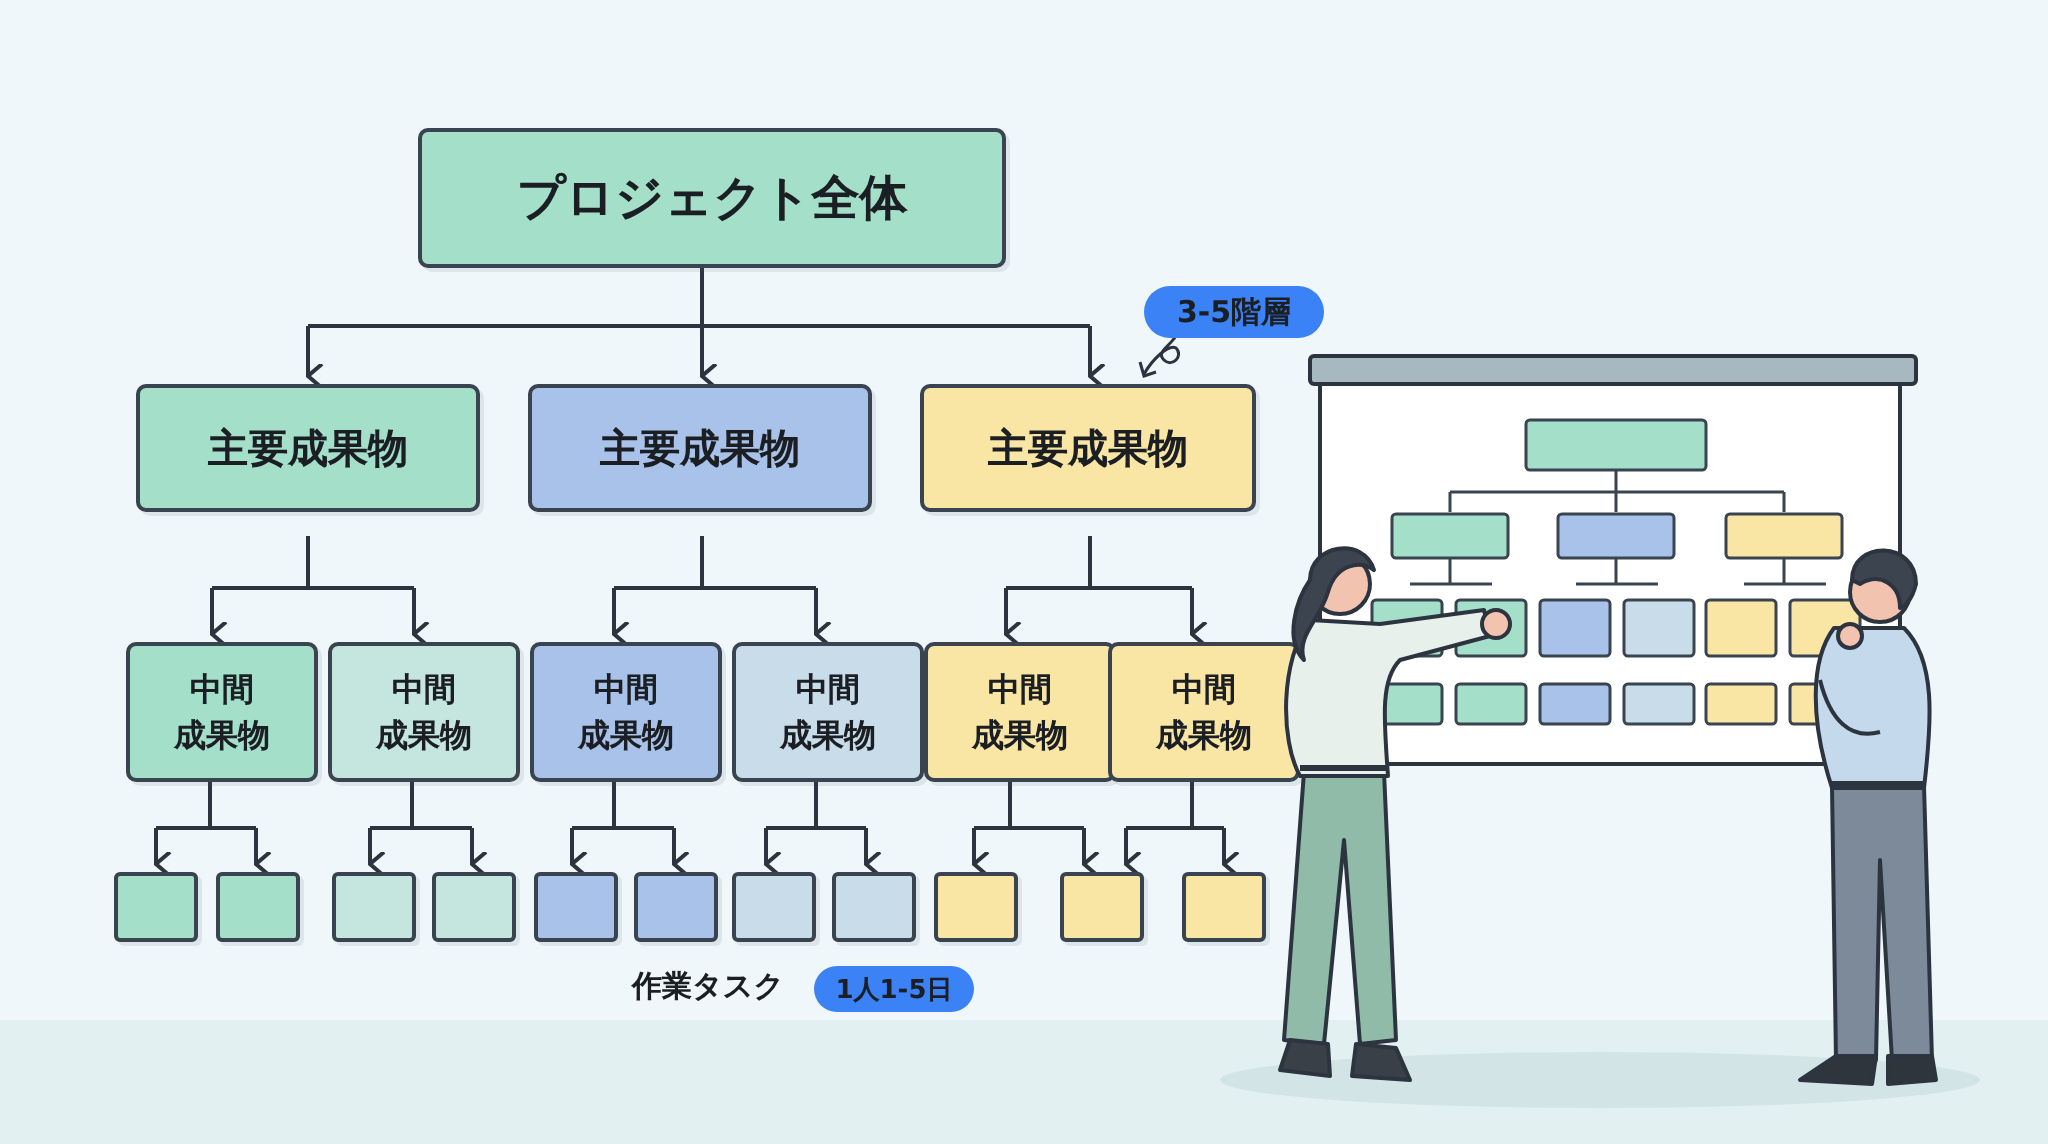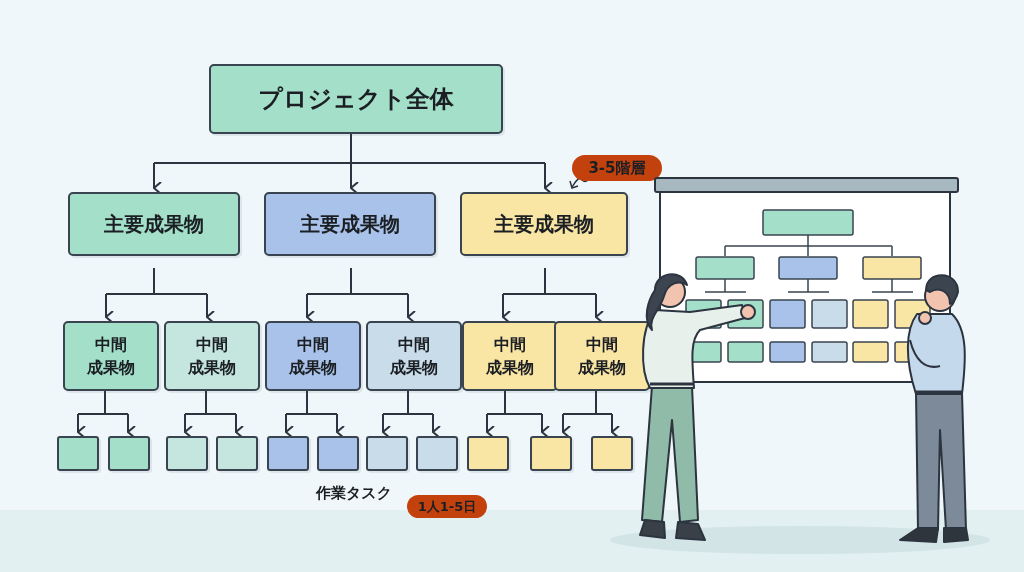--- a/index.html
+++ b/index.html
@@ -20,22 +20,22 @@
   .g2 { background:#c5e6df; }
   .b1 { background:#a9c2ea; }
   .b2 { background:#c9dcea; }
   .y1 { background:#fae6a4; }
   .root { left:209px; top:64px; width:294px; height:70px; font-size:24px; }
   .major { top:192px; width:172px; height:64px; font-size:20px; }
   .mid { top:321px; width:96px; height:70px; font-size:16px; line-height:23px; flex-direction:column; }
   .leaf { top:436px; width:42px; height:35px; border-radius:3px; }
   svg.lines { position:absolute; left:0; top:0; }
   .pill {
-    position:absolute; background:#c2410c; border-radius:14px;
-    font-weight:bold; color:#1b1f24; display:flex; align-items:center; justify-content:center;margin-top:12px;
+    position:absolute; background:#3b82f6; border-radius:14px;
+    font-weight:bold; color:#1b1f24; display:flex; align-items:center; justify-content:center;
   }
   .label-tasks { position:absolute; left:316px; top:484px; font-weight:bold; font-size:15px; color:#1b1f24; }
 </style>
 </head>
 <body>
 
 <div class="floor"></div>
 
 <svg class="lines" width="1024" height="572">
   <defs>

